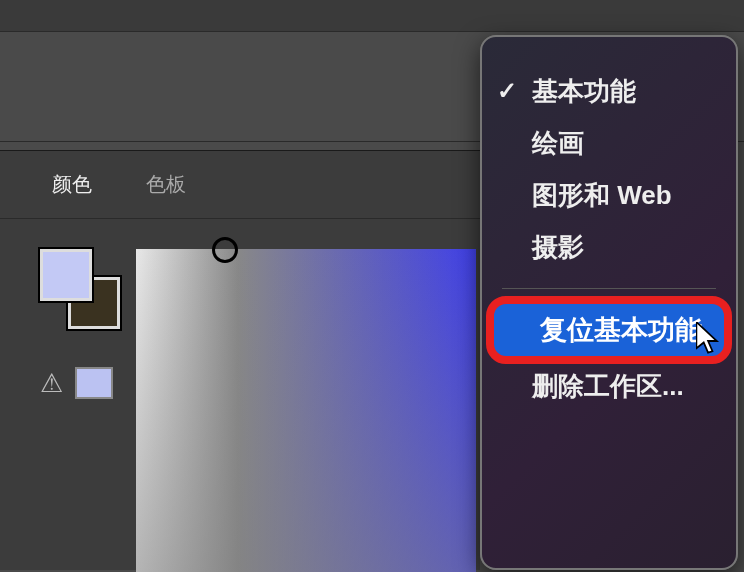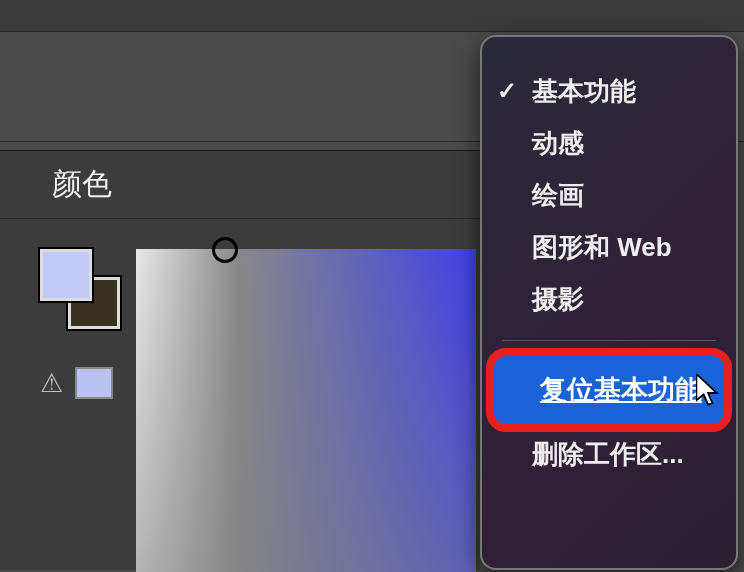--- a/index.html
+++ b/index.html
@@ -35,21 +35,21 @@
   .tabs {
     display: flex;
     height: 68px;
     align-items: center;
     padding-left: 40px;
     gap: 30px;
     background: #3c3c3c;
     border-bottom: 1px solid #2a2a2a;
   }
   .tab {
-    font-size: 30px;
+    font-size: 20px;
     color: #aaa;
     cursor: pointer;
     padding: 8px 12px;
     text-align: right;
   }
   .tab.active {
     color: #eee;
   }
   .color-panel-body {
     display: flex;
@@ -162,23 +162,22 @@
     margin: 15px 20px;
   }
   .highlight-wrap {
     position: relative;
     margin: 4px 8px;
   }
   .menu-item.highlighted {
     background: #1a62d8;
     border-radius: 8px;
     color: #fff;
-    height: 68px;
+    height: 52px;
     font-size: 27px;
-    text-decoration: underline;
   }
   .red-outline {
     position: absolute;
     left: -4px;
     top: -8px;
     right: -4px;
     bottom: -8px;
     border: 8px solid #e82020;
     border-radius: 20px;
     pointer-events: none;
@@ -193,41 +192,41 @@
 </style>
 </head>
 <body>
 
 <div class="top-bar"></div>
 <div class="mid-bar"></div>
 
 <div class="panel">
   <div class="tabs">
     <div class="tab active">颜色</div>
+    <div class="tab">色板</div>
   </div>
   <div class="color-panel-body">
     <div class="swatches-col">
       <div class="fg-bg-swatch">
         <div class="swatch-bg"></div>
         <div class="swatch-fg"></div>
       </div>
       <div class="warning-row">
         <span class="warning-icon">⚠</span>
         <div class="warning-swatch"></div>
       </div>
     </div>
     <div class="color-field">
       <div class="picker-ring"></div>
     </div>
   </div>
 </div>
 
 <div class="dropdown">
   <div class="menu-item checked">基本功能</div>
-  <div class="menu-item">动感</div>
   <div class="menu-item">绘画</div>
   <div class="menu-item">图形和 Web</div>
   <div class="menu-item">摄影</div>
   <div class="menu-sep"></div>
   <div class="highlight-wrap">
     <div class="menu-item highlighted">复位基本功能</div>
     <div class="red-outline"></div>
     <div class="cursor">
       <svg width="30" height="38" viewBox="0 0 20 26">
         <path d="M0 0 L0 18 L5 14 L8 21 L11 20 L8 13 L14 13 Z" fill="#fff" stroke="#000" stroke-width="1.2"></path>

